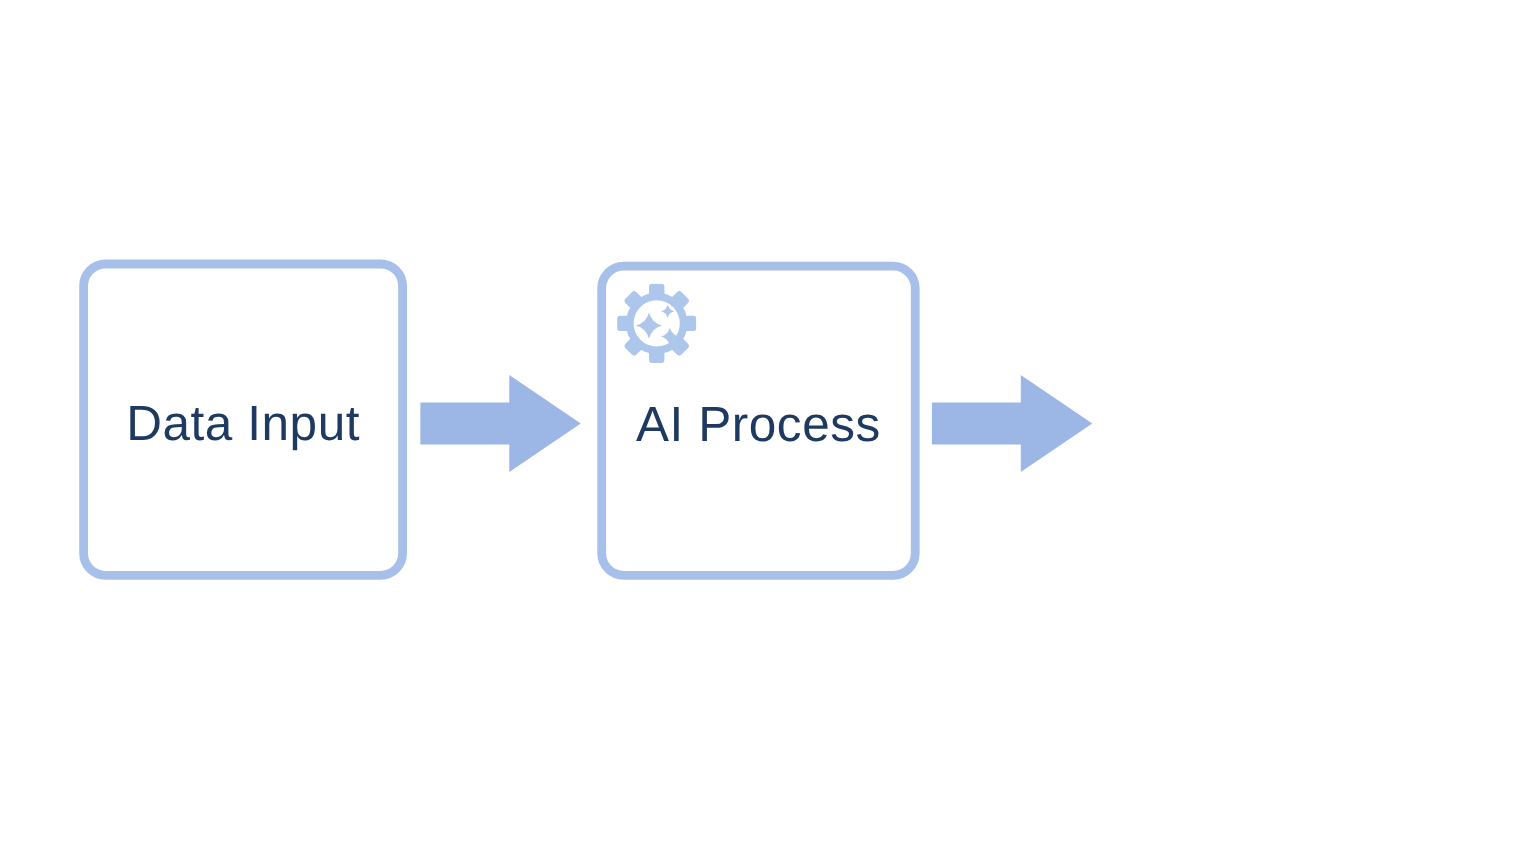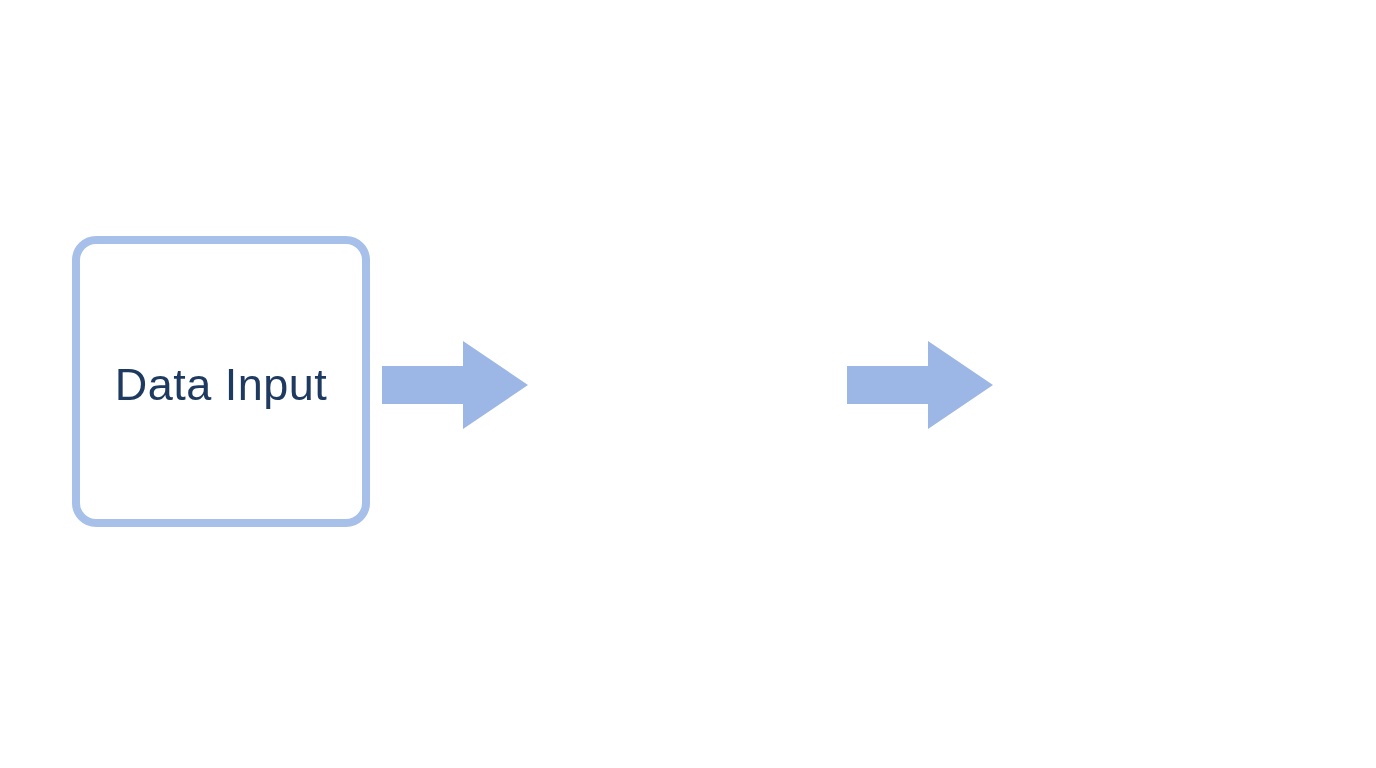--- a/index.html
+++ b/index.html
@@ -65,19 +65,39 @@
 <div class="canvas">
 
   <div class="node" id="node-data-input">
     <span class="node-label">Data Input</span>
   </div>
 
   <svg class="arrow" id="arrow-1" viewBox="0 0 146 88" aria-hidden="true">
     <polygon points="0,25 81,25 81,0 146,44 81,88 81,63 0,63"></polygon>
   </svg>
 
+  <div class="node" id="node-ai-process">
+    <svg class="node-icon" viewBox="0 0 72 72" aria-hidden="true">
+      <g class="gear-body">
+        <rect x="29" y="0" width="14" height="18" rx="3" transform="rotate(0 36 36)"></rect>
+        <rect x="29" y="0" width="14" height="18" rx="3" transform="rotate(45 36 36)"></rect>
+        <rect x="29" y="0" width="14" height="18" rx="3" transform="rotate(90 36 36)"></rect>
+        <rect x="29" y="0" width="14" height="18" rx="3" transform="rotate(135 36 36)"></rect>
+        <rect x="29" y="0" width="14" height="18" rx="3" transform="rotate(180 36 36)"></rect>
+        <rect x="29" y="0" width="14" height="18" rx="3" transform="rotate(225 36 36)"></rect>
+        <rect x="29" y="0" width="14" height="18" rx="3" transform="rotate(270 36 36)"></rect>
+        <rect x="29" y="0" width="14" height="18" rx="3" transform="rotate(315 36 36)"></rect>
+        <circle cx="36" cy="36" r="28"></circle>
+      </g>
+      <circle class="gear-hole" cx="36" cy="36" r="21"></circle>
+      <path class="sparkle" d="M29 26 Q31.5 35.5 41 38 Q31.5 40.5 29 50 Q26.5 40.5 17 38 Q26.5 35.5 29 26 Z"></path>
+      <path class="sparkle" d="M46 19 Q47.3 23.7 52 25 Q47.3 26.3 46 31 Q44.7 26.3 40 25 Q44.7 23.7 46 19 Z"></path>
+      <path class="sparkle" d="M48 40 Q49.7 46.3 56 48 Q49.7 49.7 48 56 Q46.3 49.7 40 48 Q46.3 46.3 48 40 Z"></path>
+    </svg>
+    <span class="node-label">AI Process</span>
+  </div>
 
   <svg class="arrow" id="arrow-2" viewBox="0 0 146 88" aria-hidden="true">
     <polygon points="0,25 81,25 81,0 146,44 81,88 81,63 0,63"></polygon>
   </svg>
 
 
 </div>
 
 </body></html>

